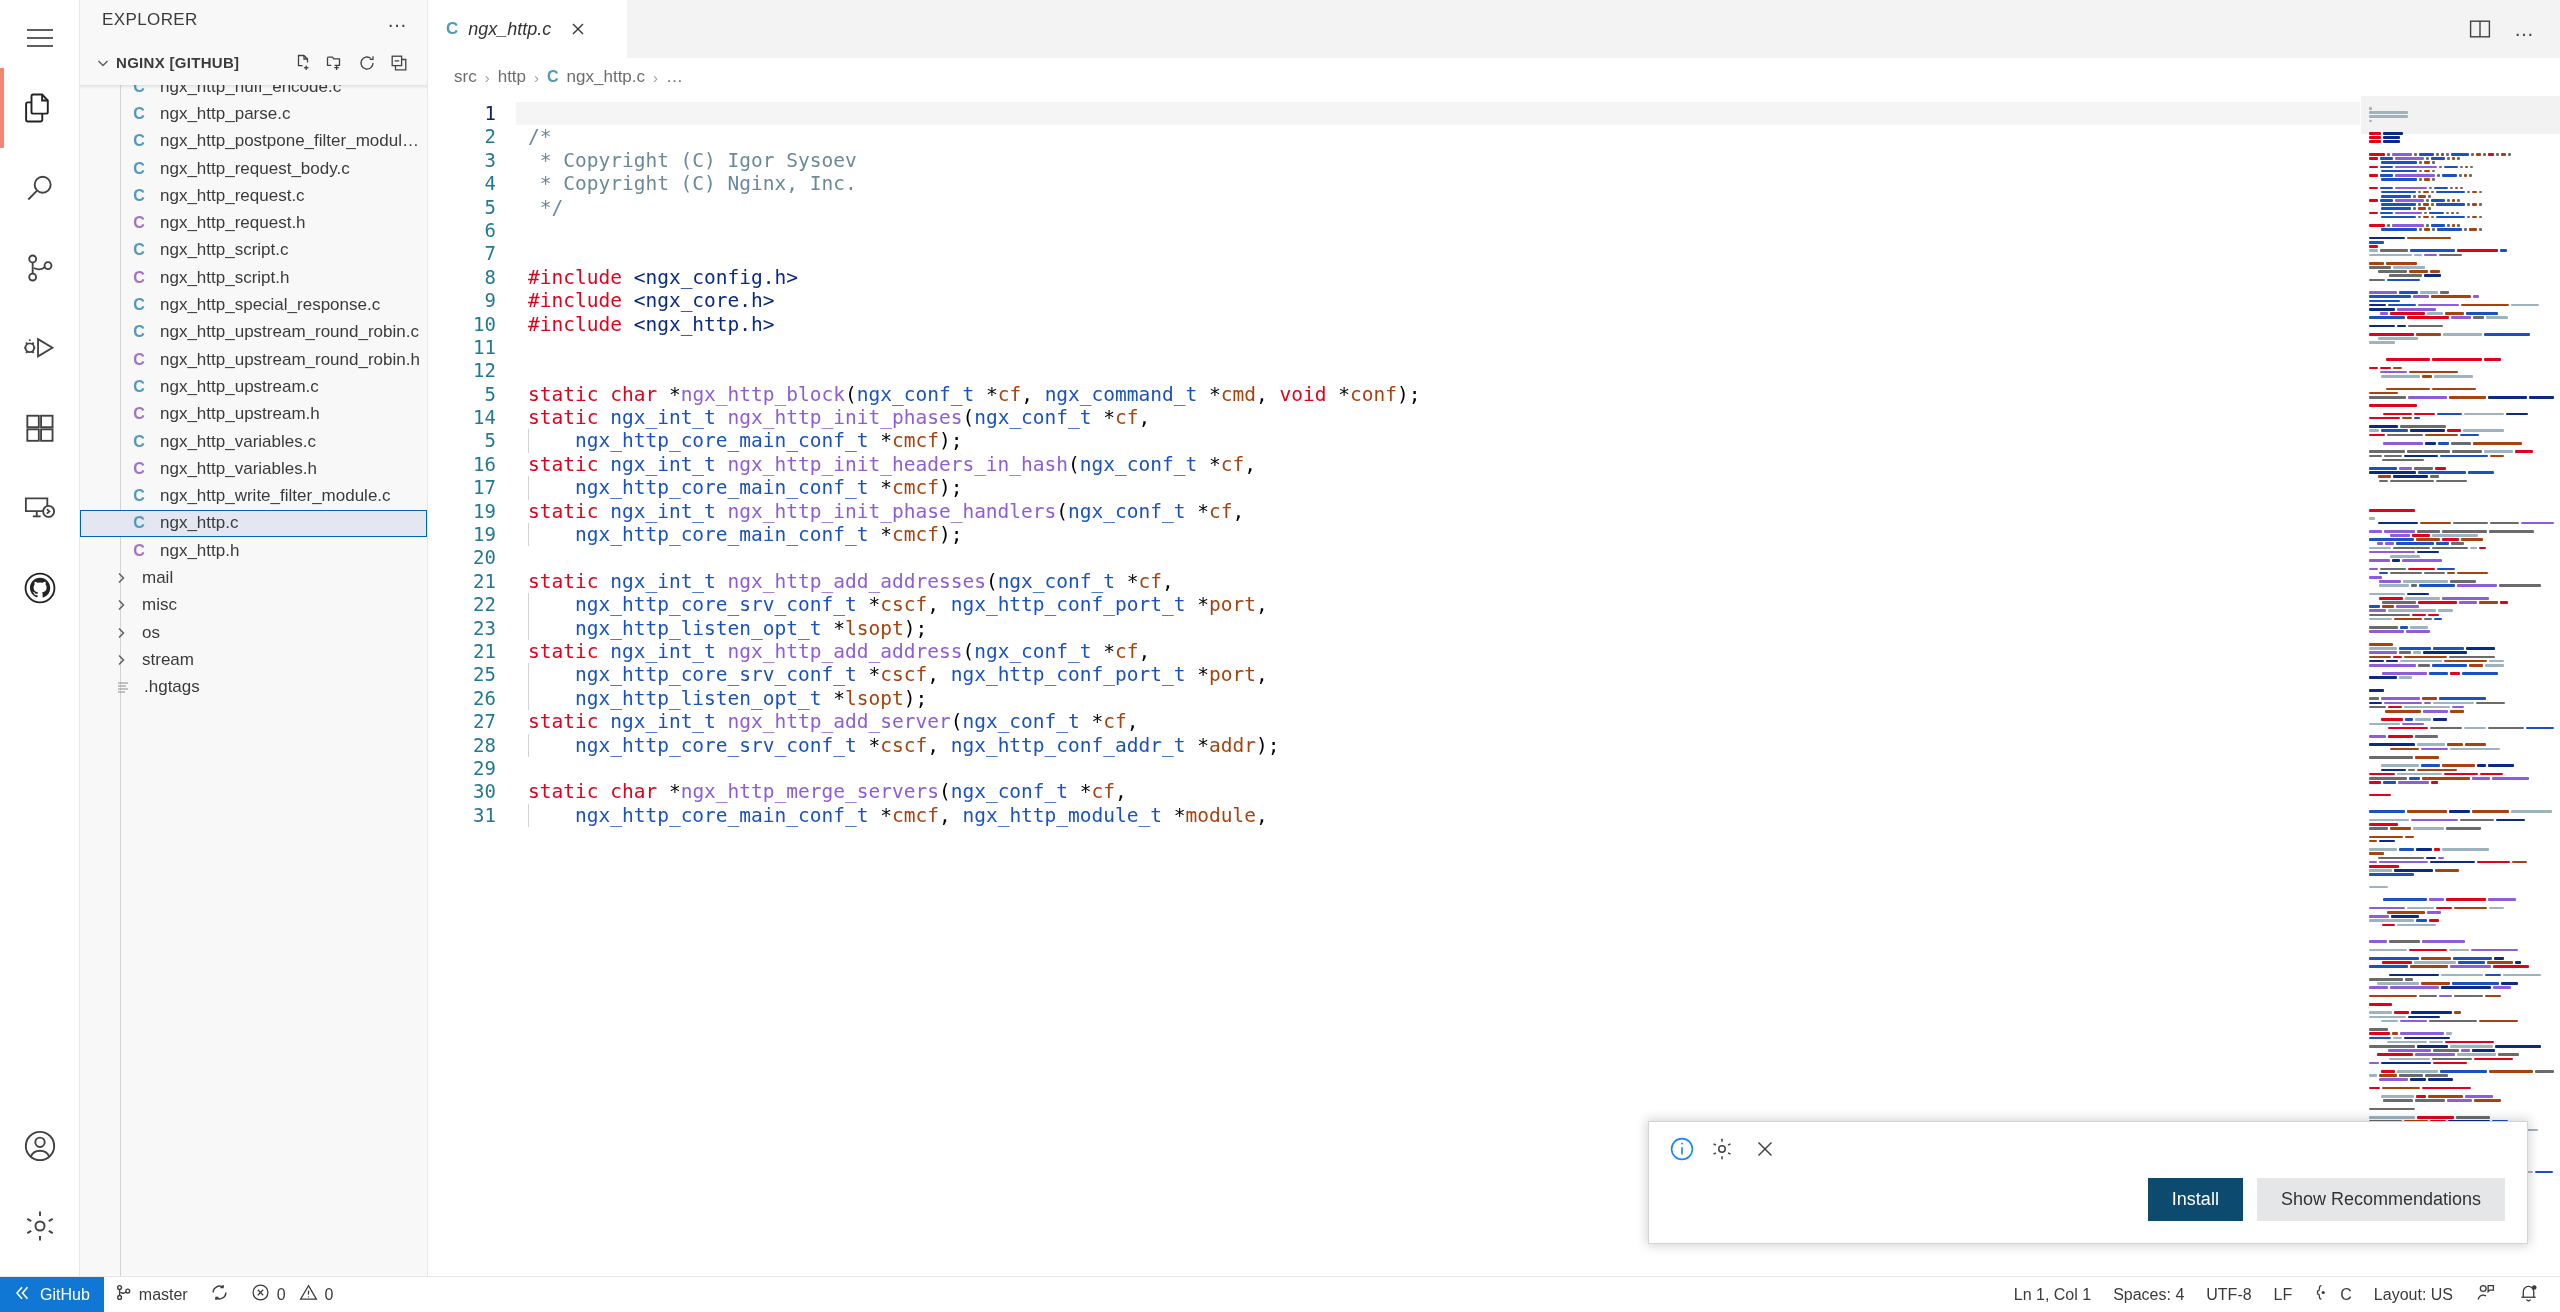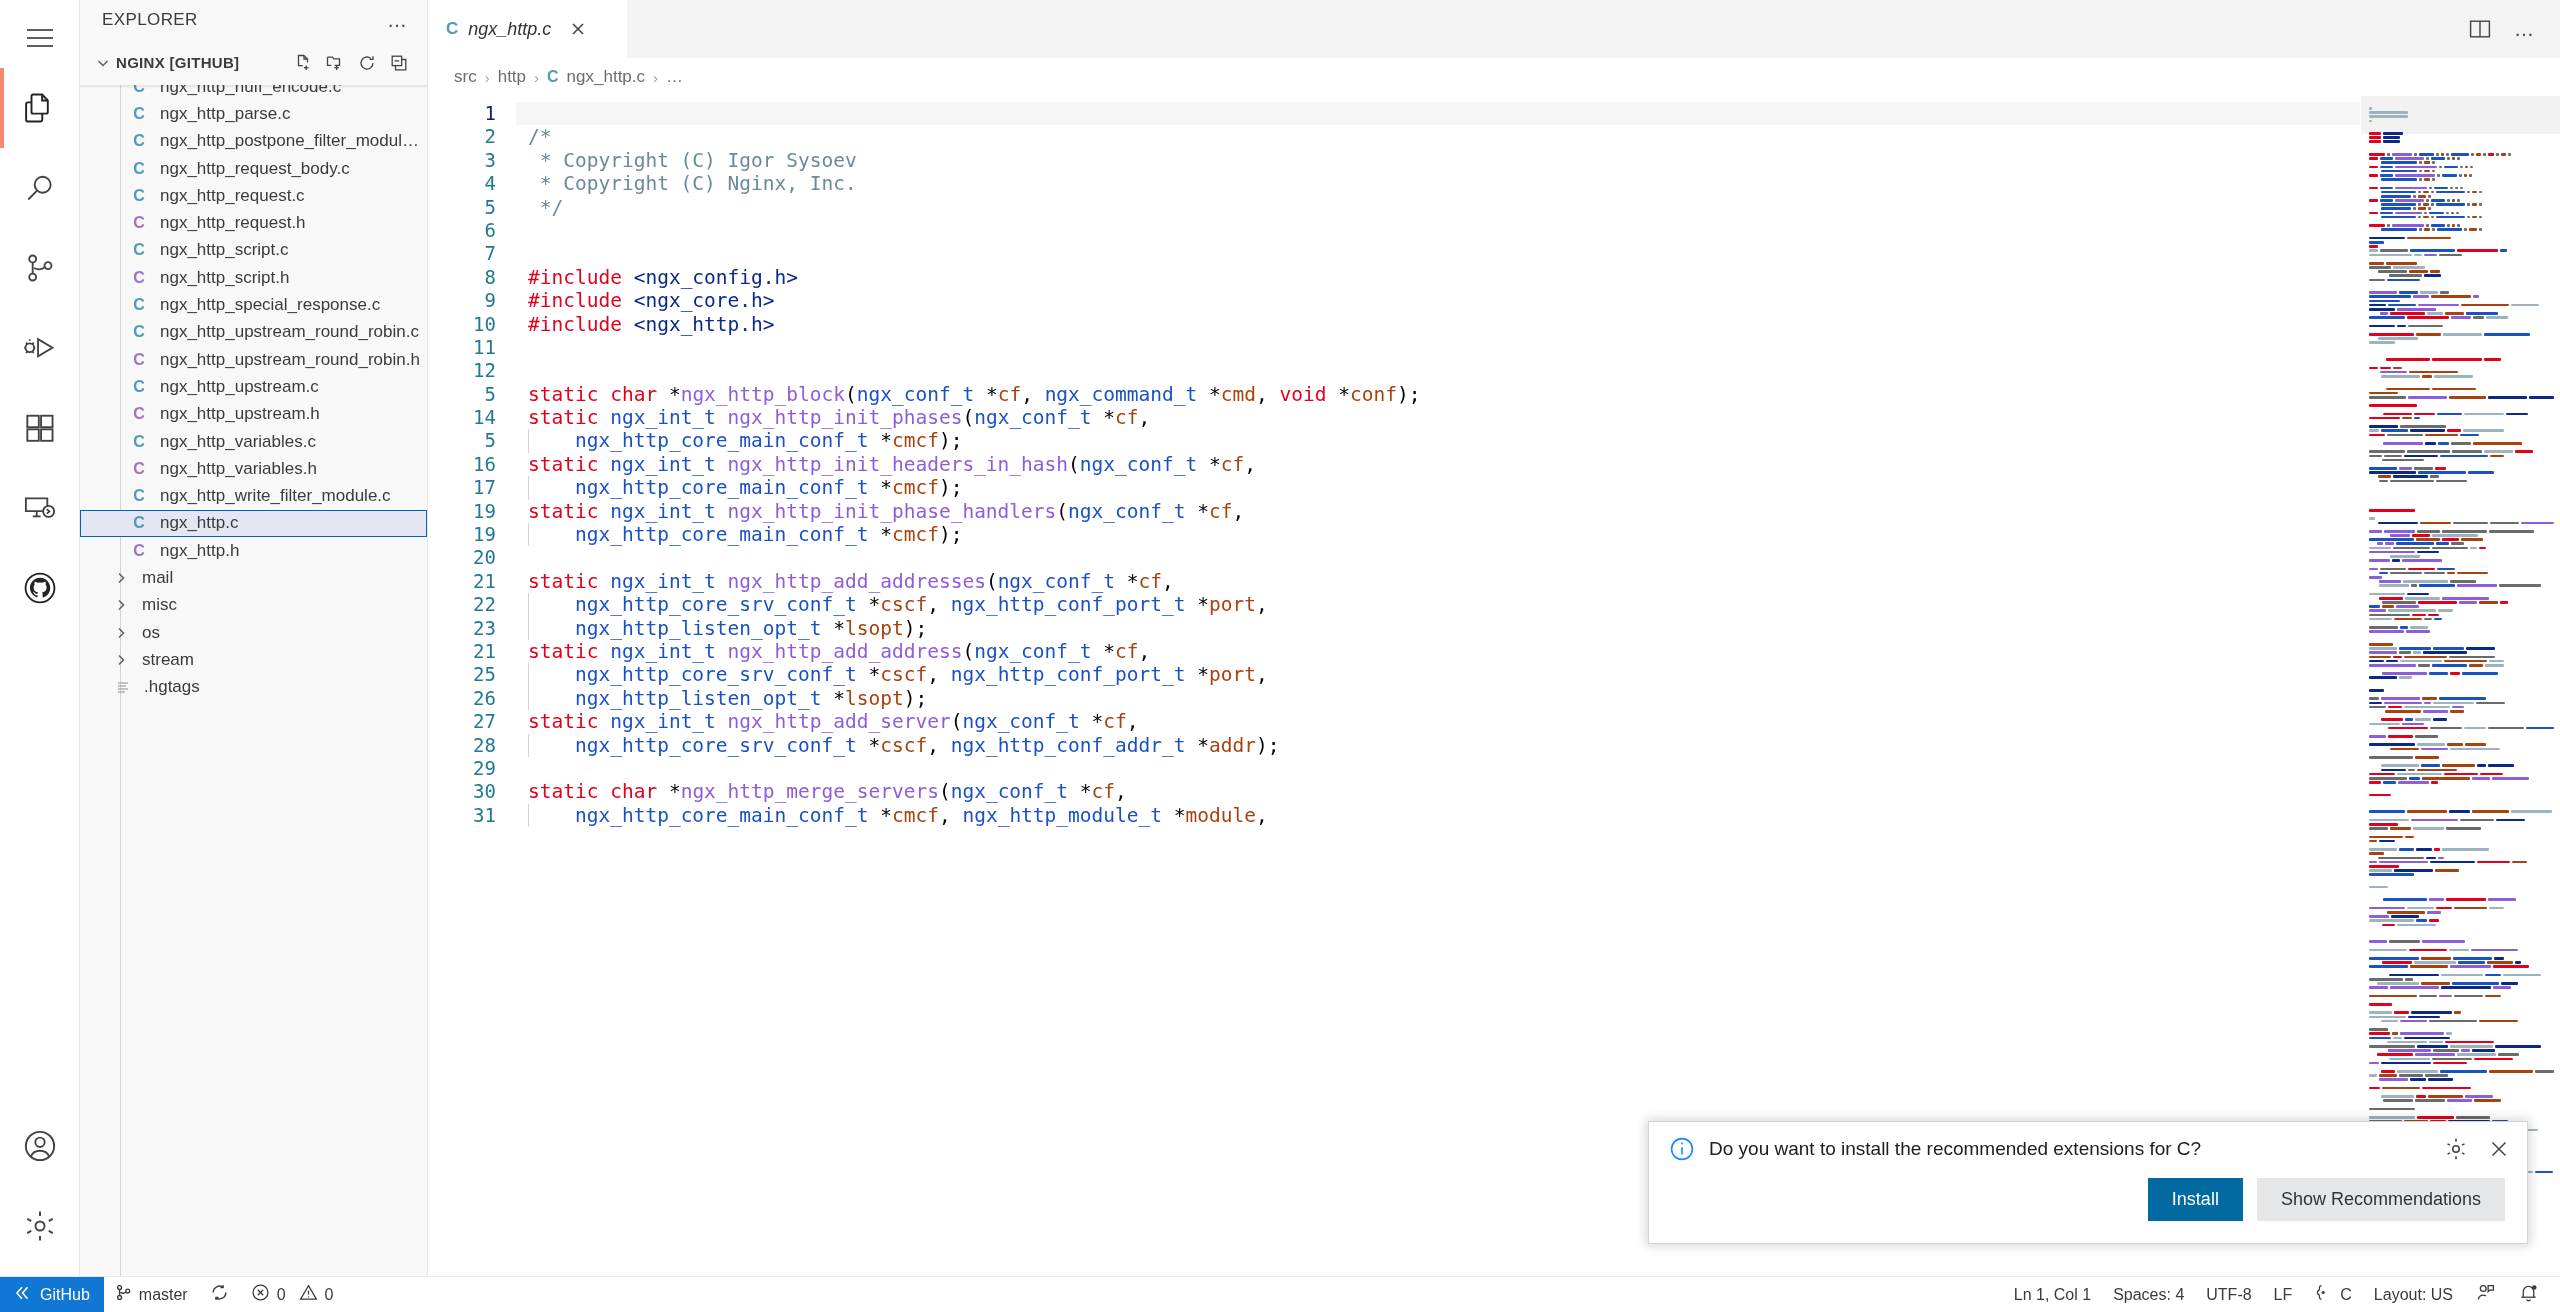--- a/index.html
+++ b/index.html
@@ -152,21 +152,21 @@
     background: #ffffff; border: 1px solid #d4d4d4; box-shadow: 0 0 10px 2px rgba(0,0,0,0.16);
     z-index: 50; display: flex; flex-direction: column;
   }
   .notif-row { display: flex; align-items: center; padding: 14px 16px 8px 20px; gap: 14px; }
   .notif-icon { color: #1a85ff; display: flex; flex: 0 0 auto; }
   .notif-msg { flex: 1 1 auto; font-size: 19px; color: #202020; }
   .notif-actions { display: flex; gap: 18px; align-items: center; }
   .notif-actions .ni { cursor: pointer; color: #424242; display: flex; }
   .notif-buttons { display: flex; justify-content: flex-end; gap: 14px; padding: 8px 22px 22px 22px; }
   .btn { font-size: 18px; padding: 11px 24px; cursor: pointer; border: none; }
-  .btn-primary { background: #0369a1; color: #ffffff; }
+  .btn-primary { background: #0c4a6e; color: #ffffff; }
   .btn-secondary { background: #e4e6e8; color: #333333; }
 
   
   .statusbar {
     height: 36px; flex: 0 0 36px; background: #ffffff; border-top: 1px solid #e7e7e7;
     display: flex; align-items: stretch; font-size: 16px; color: #3b3b3b;
   }
   .sb-remote {
     background: #1177d4; color: #ffffff; display: flex; align-items: center; gap: 8px;
     padding: 0 14px; font-size: 16px; cursor: pointer;
@@ -1654,21 +1654,20 @@
 
       <div class="notification">
         <div class="notif-row">
           <span class="notif-icon">
             <svg width="26" height="26" viewBox="0 0 24 24" fill="none" stroke="#1a85ff" stroke-width="1.5">
               <circle cx="12" cy="12" r="9.6"></circle>
                 <line x1="12" y1="10.4" x2="12" y2="17"></line>
               <circle cx="12" cy="7" r="0.9" fill="#1a85ff" stroke="none"></circle>
             </svg>
           </span>
-          <span class="notif-msg">Do you want to install the recommended extensions for C?</span>
           <span class="notif-actions">
             <span class="ni">
               <svg width="26" height="26" viewBox="0 0 24 24" fill="none" stroke="#424242" stroke-width="1.4">
                 <circle cx="12" cy="12" r="3"></circle>
                 <path d="M12 2.6v2.6M12 18.8v2.6M4.2 7.2l2.2 1.3M17.6 15.5l2.2 1.3M4.2 16.8l2.2-1.3M17.6 8.5l2.2-1.3"></path>
               </svg>
             </span>
             <span class="ni">
               <svg width="24" height="24" viewBox="0 0 24 24" fill="none" stroke="#424242" stroke-width="1.5">
                 <line x1="5.5" y1="5.5" x2="18.5" y2="18.5"></line>

